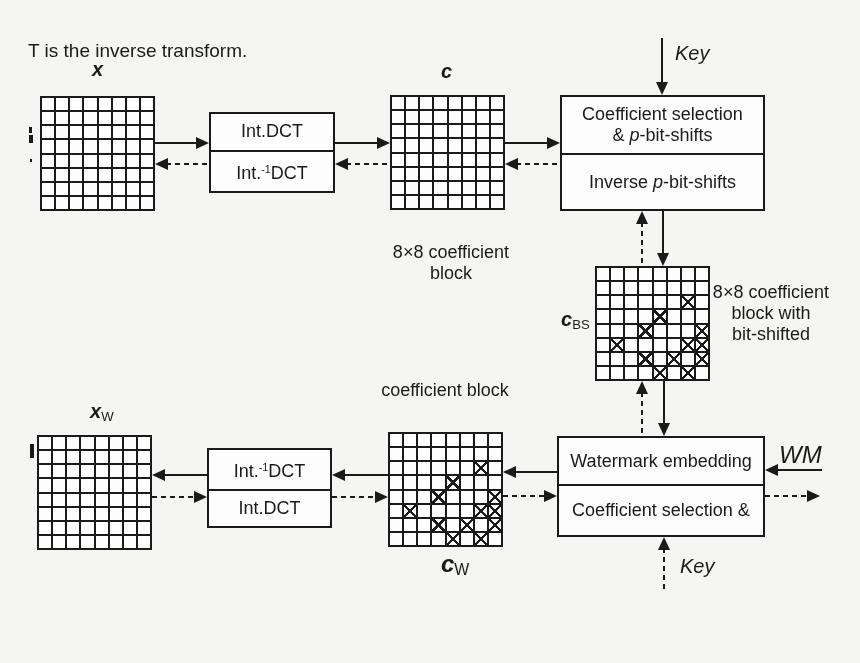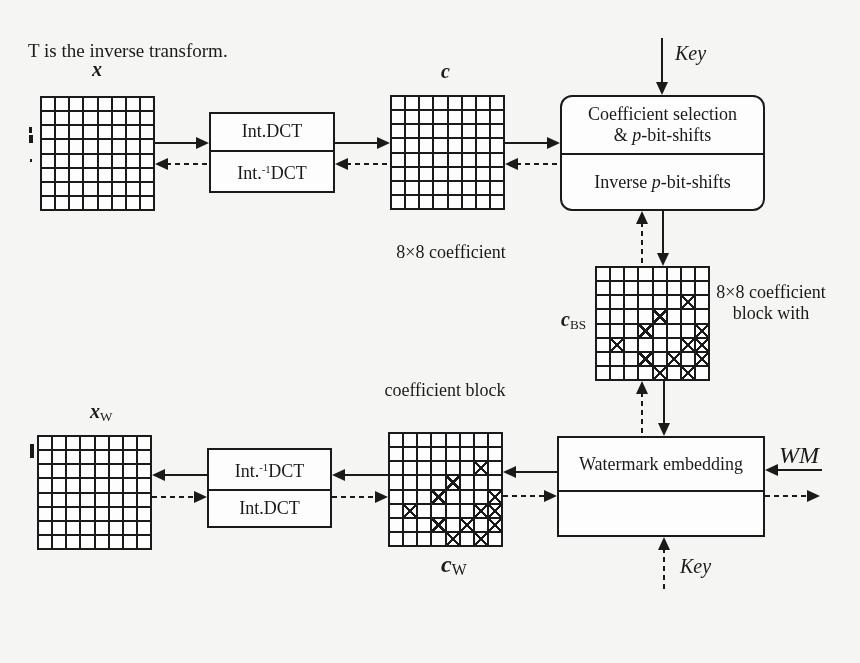--- a/index.html
+++ b/index.html
@@ -1,18 +1,18 @@
 <!DOCTYPE html>
 <html style="--ink: #1a1a1a; --bg: #f5f5f4; --paper: #fdfdfd;"><head>
 <meta charset="utf-8">
 <style>
   html,body{margin:0;padding:0;}
   body{width:860px;height:663px;overflow:hidden;background:#f5f5f4;}
   .canvas{position:relative;width:860px;height:663px;background:var(--bg,#f5f5f4);
-          font-family:Liberation Serif, serif;color:var(--ink,#1a1a1a);}
+          font-family:Liberation Sans, sans-serif;color:var(--ink,#1a1a1a);}
   .note{position:absolute;left:28px;top:40px;font-size:19px;}
   .lbl{position:absolute;white-space:nowrap;line-height:1.17;}
   .lbl.center{transform:translateX(-50%);text-align:center;}
   .s-i{font-style:italic;}
   .s-bi{font-style:italic;font-weight:bold;}
   .s-sub{font-size:0.66em;vertical-align:-0.22em;}
   .s-sup{font-size:0.60em;vertical-align:0.55em;}
   .box{position:absolute;border:2px solid var(--ink);background:var(--paper);
        display:flex;flex-direction:column;box-sizing:border-box;font-size:18px;}
   .sec{flex:1 1 auto;display:flex;flex-direction:column;justify-content:center;
@@ -57,24 +57,26 @@
         <div><span class="s-bi">c</span><span class="s-sub">W</span></div>
       </div>
       <div class="lbl" style="left: 779px; top: 441px; font-size: 24px;">
         <div><span class="s-i">WM</span></div>
       </div>
       <div class="lbl" style="left: 680px; top: 555px; font-size: 20px;">
         <div><span class="s-i">Key</span></div>
       </div>
       <div class="lbl center" style="left: 451px; top: 242px; font-size: 18px;">
         <div><span>8×8 coefficient</span></div>
+        <div><span>block</span></div>
       </div>
       <div class="lbl center" style="left: 771px; top: 282px; font-size: 18px;">
         <div><span>8×8 coefficient</span></div>
         <div><span>block with</span></div>
+        <div><span>bit-shifted</span></div>
       </div>
       <div class="lbl center" style="left: 445px; top: 380px; font-size: 18px;">
         <div><span>coefficient block</span></div>
       </div>
     </div>
   <div id="layer-grids">
       <div class="grid" style="left: 40px; top: 96px; width: 115px; height: 115px; grid-template-columns: repeat(8, 1fr);">
         <div class="cell"></div>
         <div class="cell"></div>
         <div class="cell"></div>
@@ -407,42 +409,43 @@
     </div>
   <div id="layer-boxes">
       <div class="box" style="left: 209px; top: 112px; width: 126px; height: 81px;">
         <div class="sec">
           <div><span>Int.DCT</span></div>
         </div>
         <div class="sec">
           <div><span>Int.</span><span class="s-sup">-1</span><span>DCT</span></div>
         </div>
       </div>
-      <div class="box" style="left: 560px; top: 95px; width: 205px; height: 116px; border-radius: 12px;">
+      <div class="box" style="left: 560px; top: 95px; width: 205px; height: 116px;">
         <div class="sec" style="flex: 0 0 auto; height: 56px;">
           <div><span>Coefficient selection</span></div>
           <div><span>&amp; </span><span class="s-i">p</span><span>-bit-shifts</span></div>
         </div>
         <div class="sec">
           <div><span>Inverse </span><span class="s-i">p</span><span>-bit-shifts</span></div>
         </div>
       </div>
       <div class="box" style="left: 207px; top: 448px; width: 125px; height: 80px;">
         <div class="sec">
           <div><span>Int.</span><span class="s-sup">-1</span><span>DCT</span></div>
         </div>
         <div class="sec">
           <div><span>Int.DCT</span></div>
         </div>
       </div>
       <div class="box" style="left: 557px; top: 436px; width: 208px; height: 101px;">
-        <div class="sec" style="flex: 0 0 auto; height: 52px;">
+        <div class="sec" style="flex: 0 0 auto; height: 46px;">
           <div><span>Watermark embedding</span></div>
         </div>
         <div class="sec">
+          <div><span>Coefficient selection &amp;</span></div>
         </div>
       </div>
     </div>
   <div id="layer-connectors">
       <div>
         <div class="line" style="left: 155px; top: 142px; width: 43px; height: 2px; background: var(--ink);"></div>
         <div class="head head-right" style="top: 137px; left: 196px;"></div>
       </div>
       <div>
         <div class="line" style="left: 166px; top: 163px; width: 43px; height: 2px; background: repeating-linear-gradient(90deg,var(--ink) 0 5px,transparent 5px 9px);"></div>

